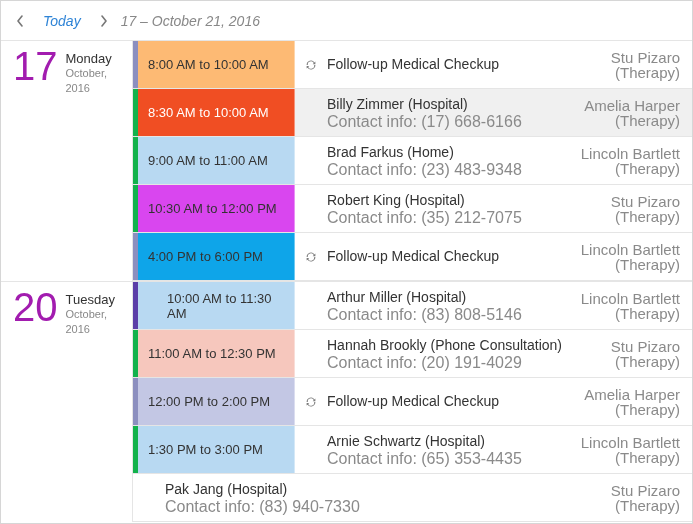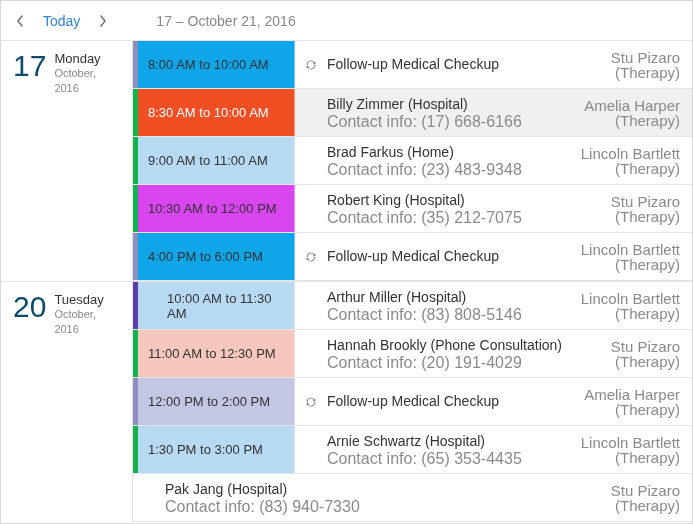--- a/index.html
+++ b/index.html
@@ -17,41 +17,41 @@
   }
   
   .toolbar {
     height: 40px;
     padding: 0 8px;
     display: flex;
     align-items: center;
     gap: 6px;
     border-bottom: 1px solid #e5e5e5;
     color: #555;
+    font-style: italic;
   }
   .nav-btn {
     width: 22px;
     height: 24px;
     display: flex;
     align-items: center;
     justify-content: center;
     color: #666;
     cursor: pointer;
     user-select: none;
   }
   .nav-btn svg { display:block; }
   .today-link {
     color: #2f84d6;
     font-size: 14px;
     padding: 0 6px;
     cursor: pointer;
   }
   .range-label {
     color: #888;
-    margin-left: 36px;
     font-size: 14px;
   }
   
   .scroll-area {
     position: absolute;
     top: 40px;
     left: 0;
     right: 0;
     bottom: 0;
     overflow-y: scroll;
@@ -66,23 +66,23 @@
   .day-header {
     width: 132px;
     flex: none;
     border-right: 1px solid #e5e5e5;
     padding: 8px 10px 0 12px;
     display: flex;
     align-items: flex-start;
     gap: 8px;
   }
   .day-num {
-    font-size: 30px;
+    font-size: 40px;
     font-weight: 300;
-    color: #0c4a6e;
+    color: #a21caf;
     line-height: 34px;
   }
   .day-name-wrap {
     padding-top: 2px;
     line-height: 15px;
   }
   .day-name { font-size: 13px; color: #333; }
   .day-sub { font-size: 11px; color: #888; }
 
   .appt-col { flex: 1; }
@@ -156,21 +156,21 @@
     <div class="day-block">
       <div class="day-header">
         <div class="day-num">17</div>
         <div class="day-name-wrap">
           <div class="day-name">Monday</div>
           <div class="day-sub">October, 2016</div>
         </div>
       </div>
       <div class="appt-col">
         <div class="appt-row">
-          <div class="time-chip" style="background: #0ea5e9; border-left-color: rgb(140, 143, 191);">
+          <div class="time-chip" style="background: #fdba74; border-left-color: rgb(140, 143, 191);">
             <span>8:00 AM to 10:00 AM</span>
           </div>
           <div class="details">
             <span class="recur-icon">
               <svg width="14" height="14" viewBox="0 0 16 16">
                 <path d="M3 8a5 5 0 0 1 9-3l1-1v3h-3l1.2-1.2A3.6 3.6 0 0 0 4.4 8H3zm10 0a5 5 0 0 1-9 3l-1 1V9h3l-1.2 1.2A3.6 3.6 0 0 0 11.6 8H13z" fill="#7a7a7a"></path>
               </svg>
             </span>
             <div class="details-text">
               <div class="details-title">Follow-up Medical Checkup</div>

